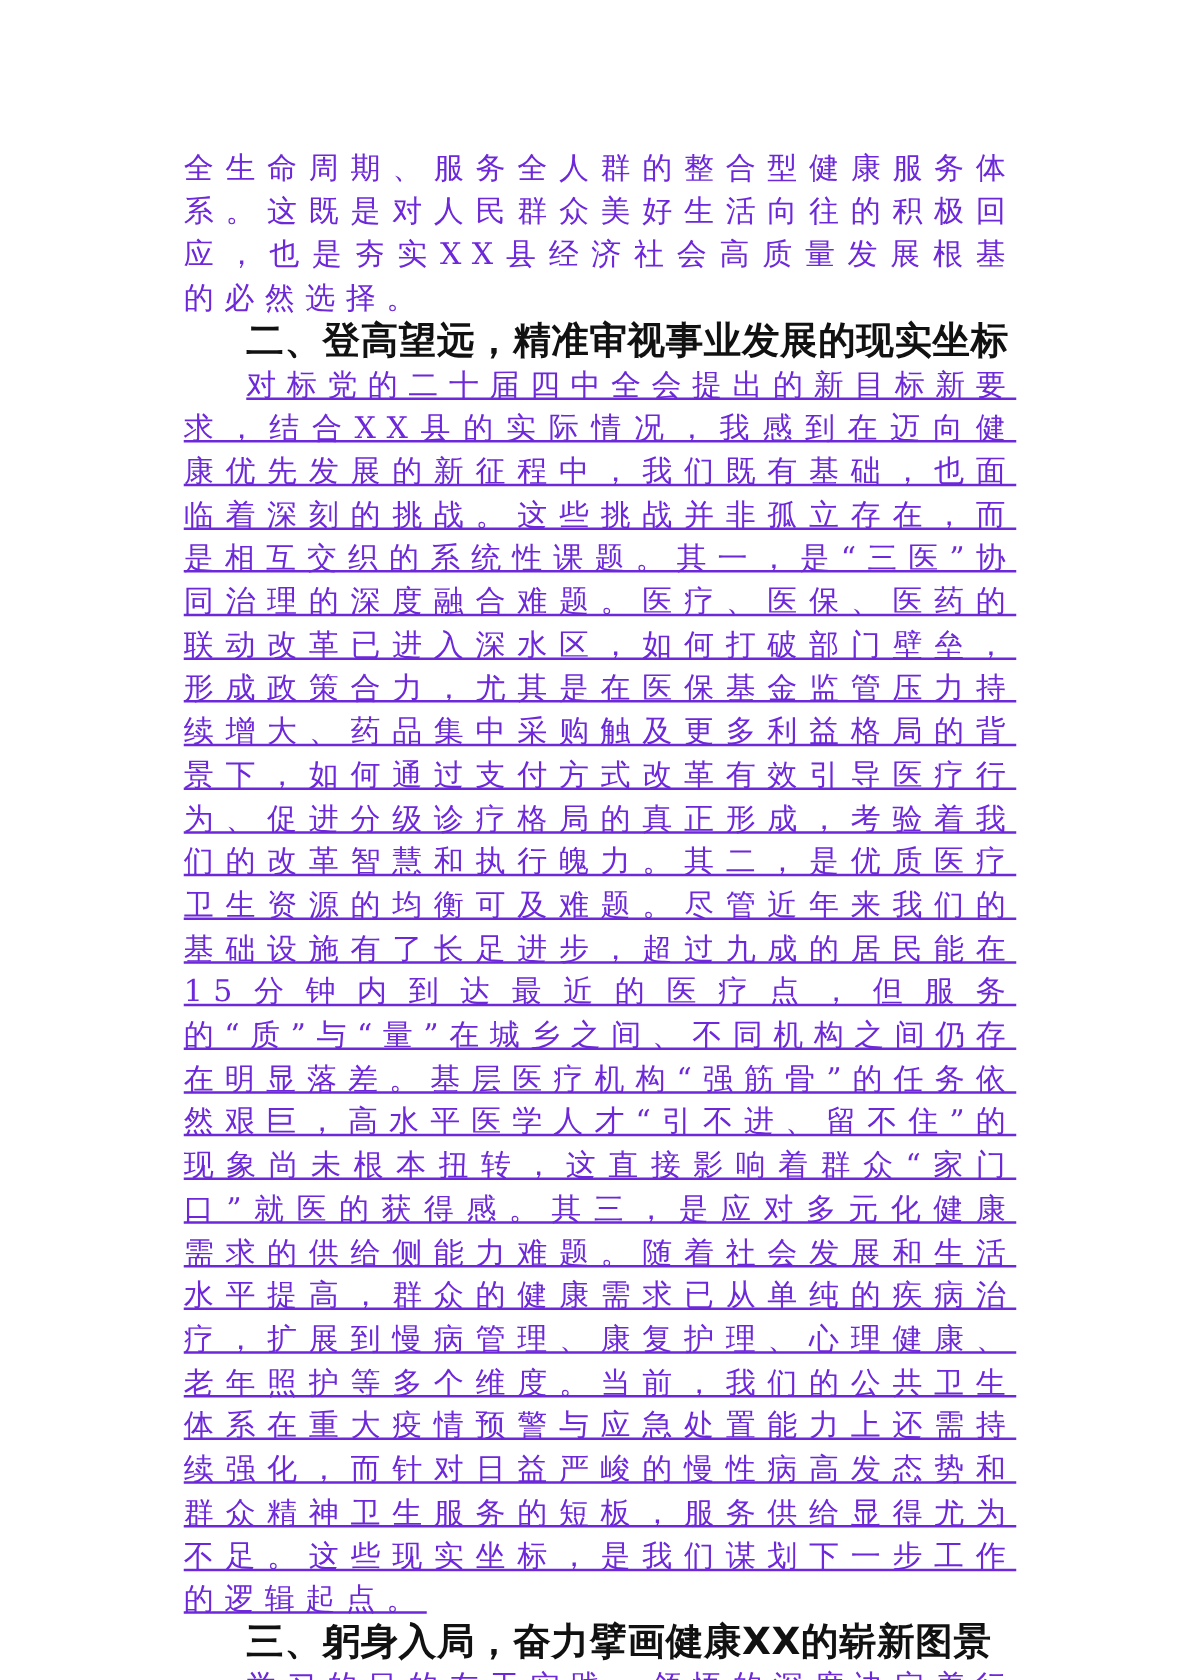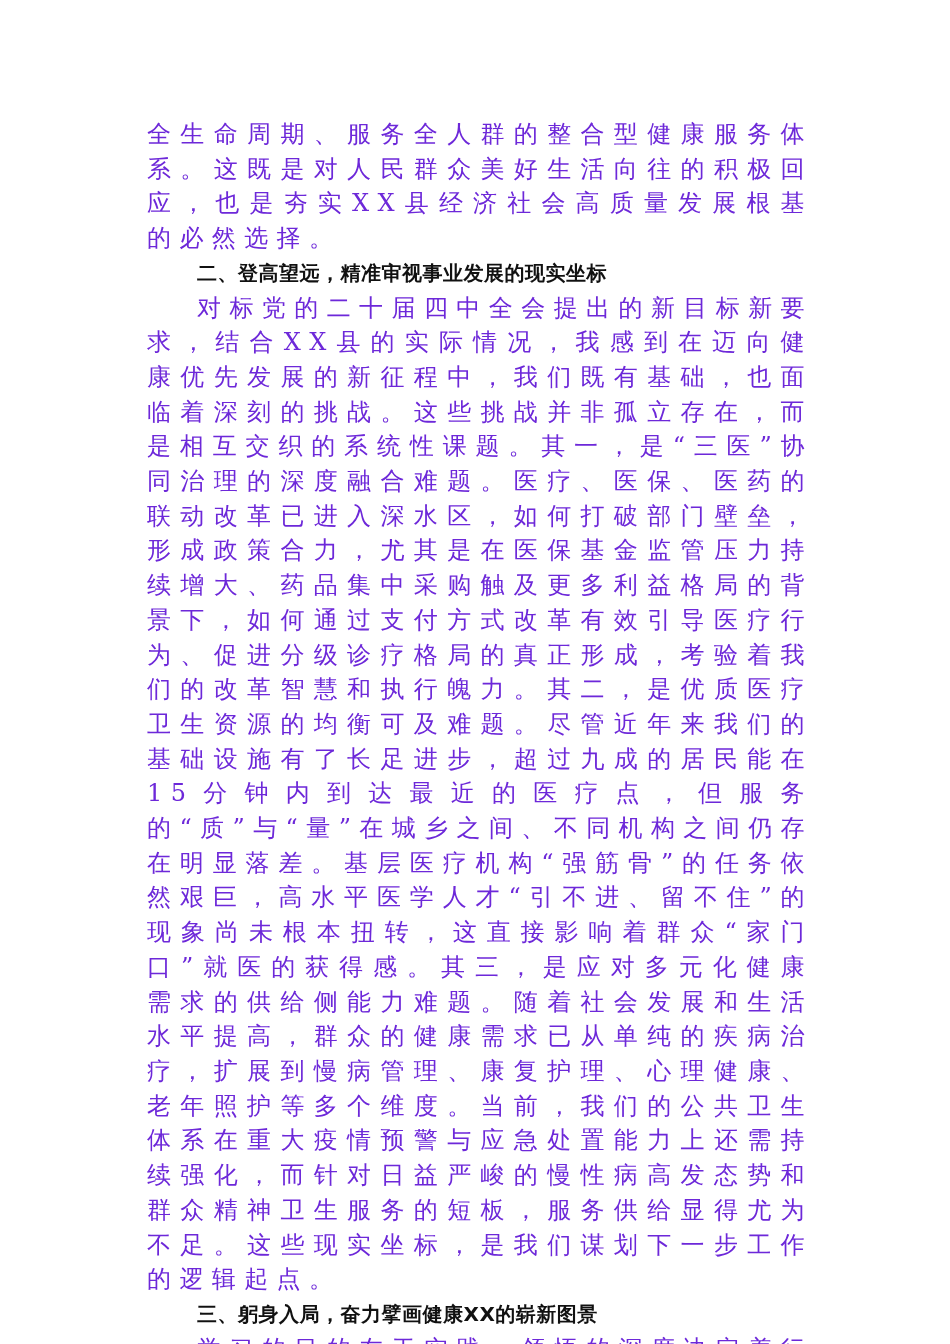--- a/index.html
+++ b/index.html
@@ -8,25 +8,25 @@
   .para {
     font-family: "DejaVu Serif", "Liberation Serif", serif;
     font-size:24px;
     line-height:34.7px;
     color:#6d28d9;
     letter-spacing:8.4px;
     text-align:justify;
     margin:0;
     word-break:break-all;
   }
-  .para.indent { text-indent:50px; }
+  .para.indent { text-indent:50px;text-decoration:underline; }
   .heading {
     font-family: "DejaVu Sans", "Liberation Sans", sans-serif;
     font-weight:bold;
-    font-size:20px;
+    font-size:30px;
     line-height:34.7px;
     color:#111;
     margin:0;
     padding-left:50px;
     letter-spacing:0.5px;
     white-space:nowrap;
   }
 </style>
 </head>
 <body>

